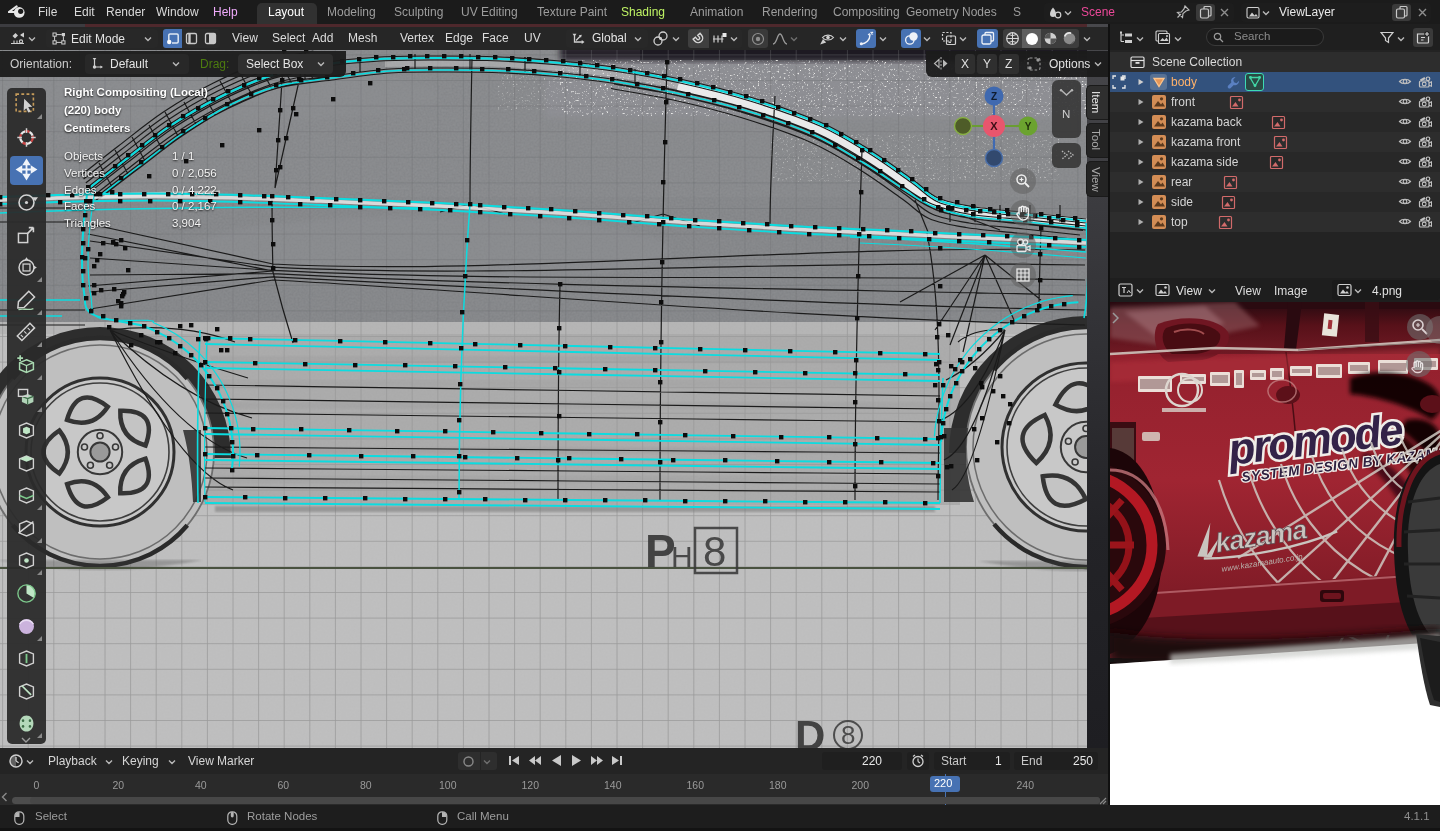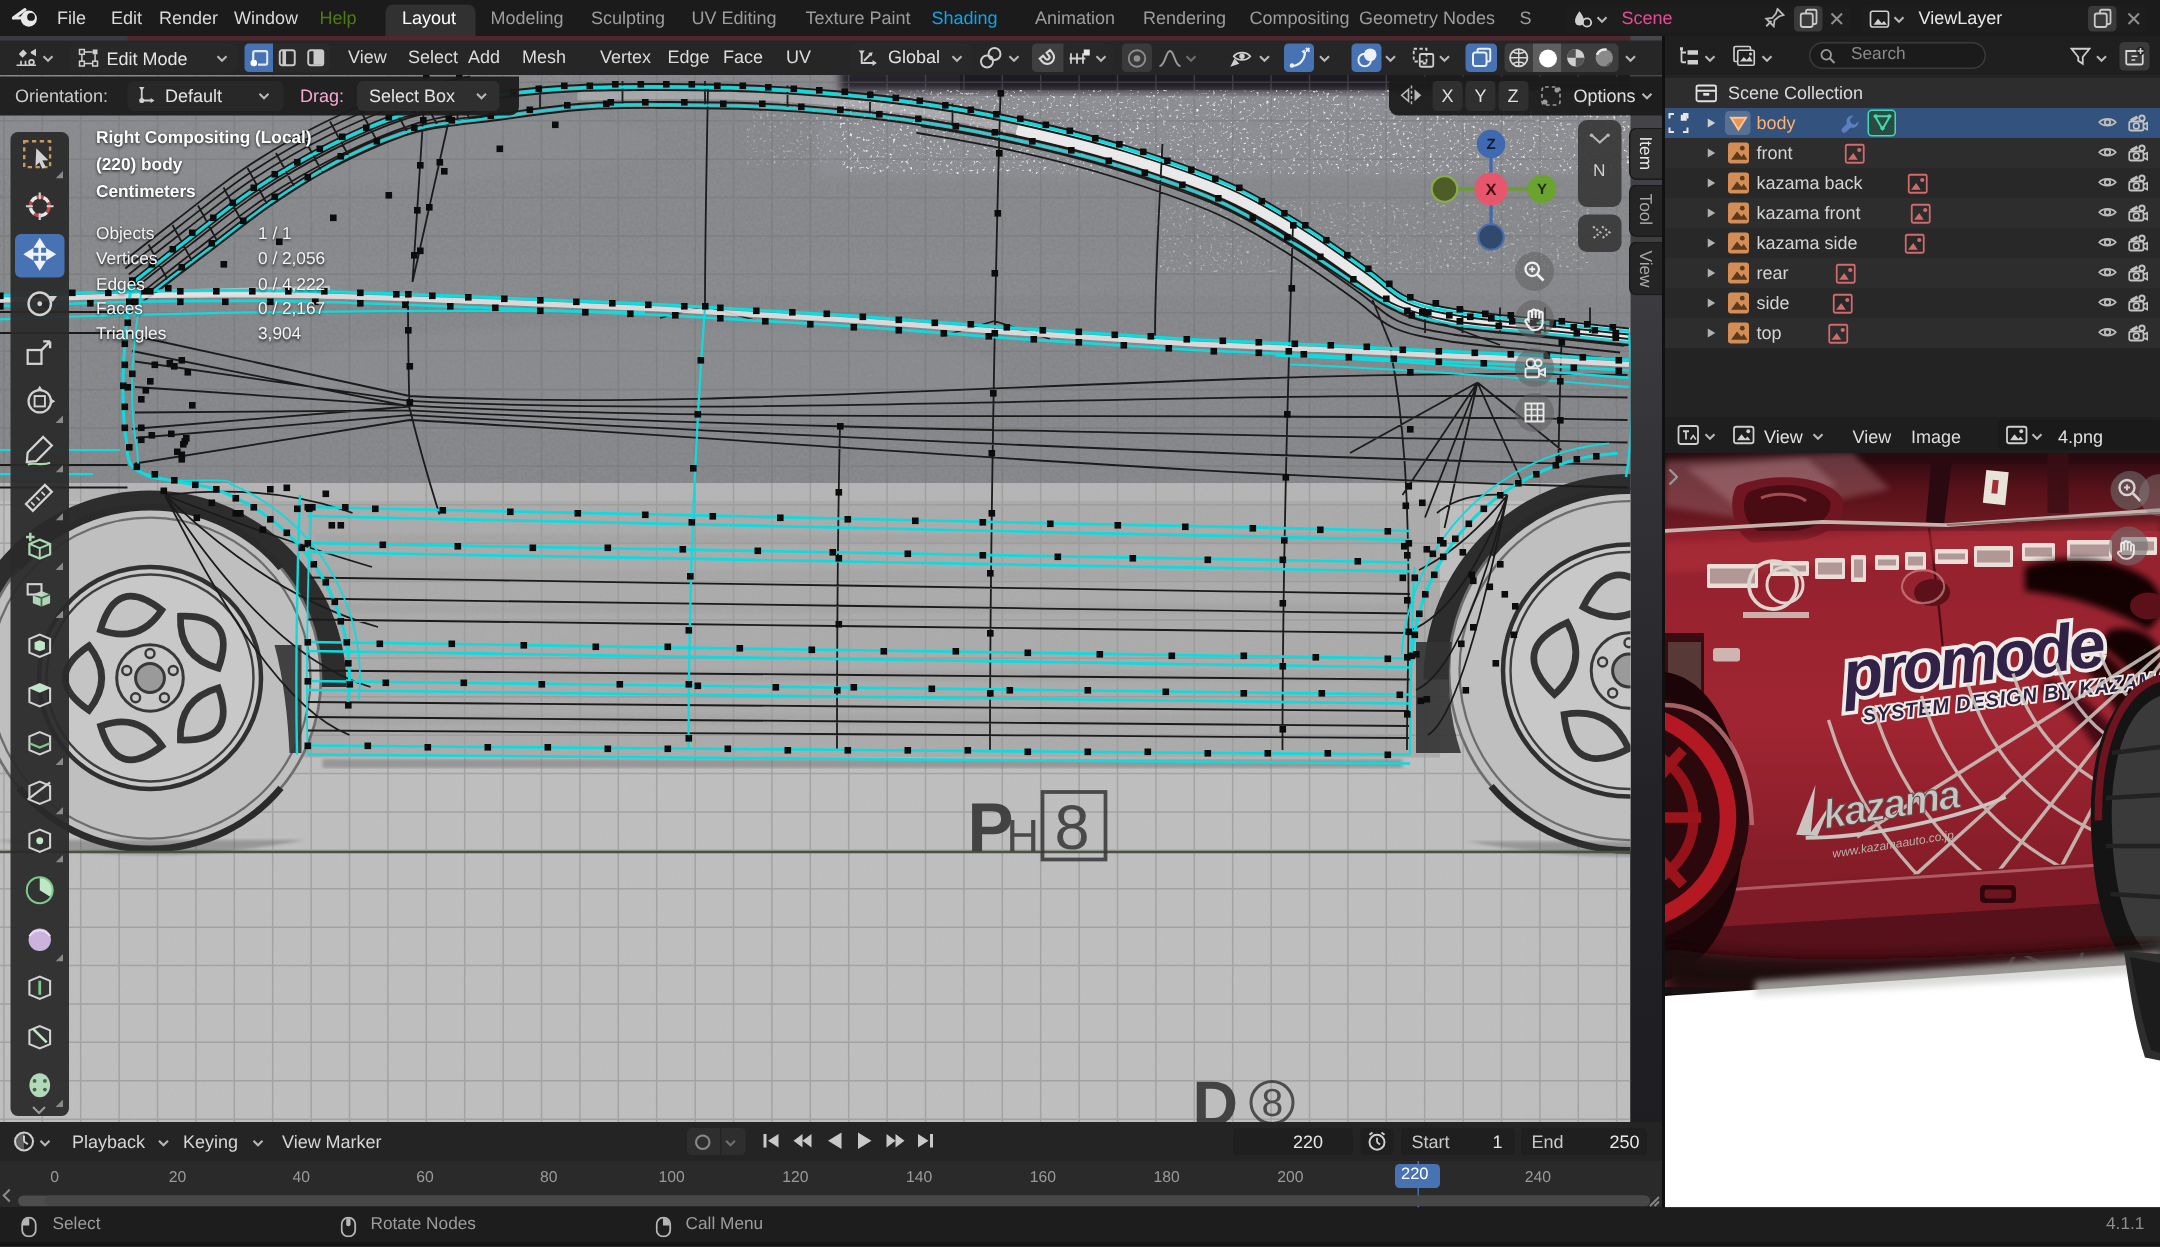--- a/index.html
+++ b/index.html
@@ -784,21 +784,21 @@
 <svg style="position:absolute;left:90px;top:57px" width="14" height="14" viewBox="0 0 14 14">
       <path d="M4.5 3 v7 M4.5 10 h7" stroke="#cfcfcf" stroke-width="1.2" fill="none"></path>
       <path d="M4.5 1 l-1.8 2.8 h3.6 z" fill="#cfcfcf" transform="rotate(180 4.5 2.4)"></path>
       <path d="M13 10 l-2.6 -1.6 v3.2 z" fill="#cfcfcf"></path>
       <circle cx="4.5" cy="10" r="1.7" fill="#cfcfcf"></circle>
     </svg>
 <span style="position:absolute;left:110px;top:57px;font:400 12px 'Liberation Sans',sans-serif;color:#e4e4e4;white-space:nowrap;">Default</span>
 <svg style="position:absolute;left:172px;top:61px" width="8" height="6" viewBox="0 0 8 6">
       <path d="M1 1.5 L4 4.5 L7 1.5" stroke="#b8b8b8" stroke-width="1.4" fill="none"></path>
     </svg>
-<span style="position:absolute;left:200px;top:57px;font:400 12px 'Liberation Sans',sans-serif;color:#f9a8d4;white-space:nowrap;">Drag:</span>
+<span style="position:absolute;left:200px;top:57px;font:400 12px 'Liberation Sans',sans-serif;color:#4d7c0f;white-space:nowrap;">Drag:</span>
 <div style="position:absolute;left:238px;top:54px;width:95px;height:20px;background:#2f2f2f;border-radius:4px;"></div>
 <span style="position:absolute;left:246px;top:57px;font:400 12px 'Liberation Sans',sans-serif;color:#e4e4e4;white-space:nowrap;">Select Box</span>
 <svg style="position:absolute;left:317px;top:61px" width="8" height="6" viewBox="0 0 8 6">
       <path d="M1 1.5 L4 4.5 L7 1.5" stroke="#b8b8b8" stroke-width="1.4" fill="none"></path>
     </svg>
 <div style="position:absolute;left:926px;top:51px;width:182px;height:26px;background:rgba(27,27,27,0.95);border-radius:0 0 0 6px;"></div>
 <svg style="position:absolute;left:933px;top:56px" width="16" height="15" viewBox="0 0 16 15">
       <path d="M8 1 v13" stroke="#b9b9b9" stroke-width="1" stroke-dasharray="2 1.5"></path>
       <path d="M6 3.5 L1.5 7.5 L6 11.5 Z" fill="none" stroke="#b9b9b9" stroke-width="1.1"></path>
       <path d="M10 3.5 L14.5 7.5 L10 11.5 Z" fill="#b9b9b9"></path>
@@ -1536,28 +1536,28 @@
 <div style="position:absolute;left:0px;top:0px;width:1440px;height:24px;background:#1b1b1b;"></div>
 <svg style="position:absolute;left:8px;top:4px" width="19" height="16" viewBox="0 0 22 18">
       <path d="M1 9 L10 2.5 M1 9 L12 9" stroke="#e8e8e8" stroke-width="2.4" fill="none" stroke-linecap="round"></path>
       <circle cx="13" cy="9.5" r="6.2" fill="#e8e8e8"></circle>
       <circle cx="14.7" cy="8.2" r="3" fill="#1b1b1b"></circle>
     </svg>
 <span style="position:absolute;left:38px;top:5px;font:400 12px 'Liberation Sans',sans-serif;color:#d9d9d9;white-space:nowrap;">File</span>
 <span style="position:absolute;left:74px;top:5px;font:400 12px 'Liberation Sans',sans-serif;color:#d9d9d9;white-space:nowrap;">Edit</span>
 <span style="position:absolute;left:106px;top:5px;font:400 12px 'Liberation Sans',sans-serif;color:#d9d9d9;white-space:nowrap;">Render</span>
 <span style="position:absolute;left:156px;top:5px;font:400 12px 'Liberation Sans',sans-serif;color:#d9d9d9;white-space:nowrap;">Window</span>
-<span style="position:absolute;left:213px;top:5px;font:400 12px 'Liberation Sans',sans-serif;color:#4d7c0f;white-space:nowrap;">Help</span>
+<span style="position:absolute;left:213px;top:5px;font:400 12px 'Liberation Sans',sans-serif;color:#f0abfc;white-space:nowrap;">Help</span>
 <div style="position:absolute;left:257px;top:3px;width:60px;height:21px;background:#313131;border-radius:5px 5px 0 0;"></div>
 <span style="position:absolute;left:268px;top:5px;font:400 12px 'Liberation Sans',sans-serif;color:#ffffff;white-space:nowrap;">Layout</span>
 <span style="position:absolute;left:327px;top:5px;font:400 12px 'Liberation Sans',sans-serif;color:#9d9d9d;white-space:nowrap;">Modeling</span>
 <span style="position:absolute;left:394px;top:5px;font:400 12px 'Liberation Sans',sans-serif;color:#9d9d9d;white-space:nowrap;">Sculpting</span>
 <span style="position:absolute;left:461px;top:5px;font:400 12px 'Liberation Sans',sans-serif;color:#9d9d9d;white-space:nowrap;">UV Editing</span>
 <span style="position:absolute;left:537px;top:5px;font:400 12px 'Liberation Sans',sans-serif;color:#9d9d9d;white-space:nowrap;">Texture Paint</span>
-<span style="position:absolute;left:621px;top:5px;font:400 12px 'Liberation Sans',sans-serif;color:#0ea5e9;white-space:nowrap;">Shading</span>
+<span style="position:absolute;left:621px;top:5px;font:400 12px 'Liberation Sans',sans-serif;color:#bef264;white-space:nowrap;">Shading</span>
 <span style="position:absolute;left:690px;top:5px;font:400 12px 'Liberation Sans',sans-serif;color:#9d9d9d;white-space:nowrap;">Animation</span>
 <span style="position:absolute;left:762px;top:5px;font:400 12px 'Liberation Sans',sans-serif;color:#9d9d9d;white-space:nowrap;">Rendering</span>
 <span style="position:absolute;left:833px;top:5px;font:400 12px 'Liberation Sans',sans-serif;color:#9d9d9d;white-space:nowrap;">Compositing</span>
 <span style="position:absolute;left:906px;top:5px;font:400 12px 'Liberation Sans',sans-serif;color:#9d9d9d;white-space:nowrap;text-align:right;">Geometry Nodes</span>
 <span style="position:absolute;left:1013px;top:5px;font:400 12px 'Liberation Sans',sans-serif;color:#9d9d9d;white-space:nowrap;">S</span>
 <div style="position:absolute;left:1044px;top:3px;width:190px;height:19px;background:#1d1d1d;border-radius:4px;"></div>
 <svg style="position:absolute;left:1048px;top:6px" width="14" height="13" viewBox="0 0 14 13">
       <path d="M5 1.5 C7 4 8 6 8 8 a3 3 0 1 1 -6 0 C2 6 3 4 5 1.5 Z" fill="#cfcfcf"></path>
       <circle cx="10" cy="9" r="2.8" fill="none" stroke="#cfcfcf" stroke-width="1.2"></circle>
     </svg>

